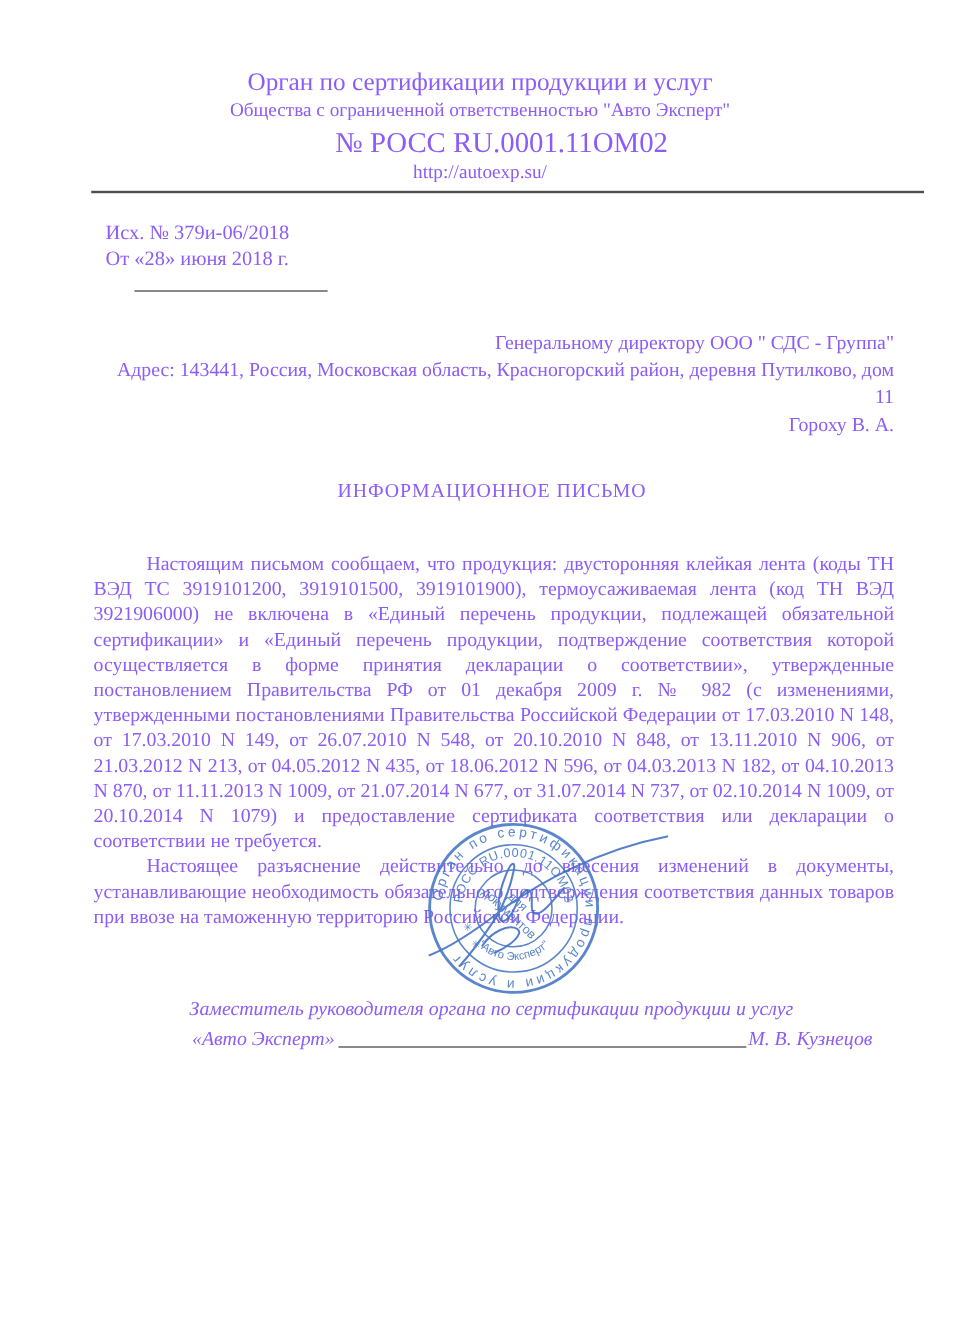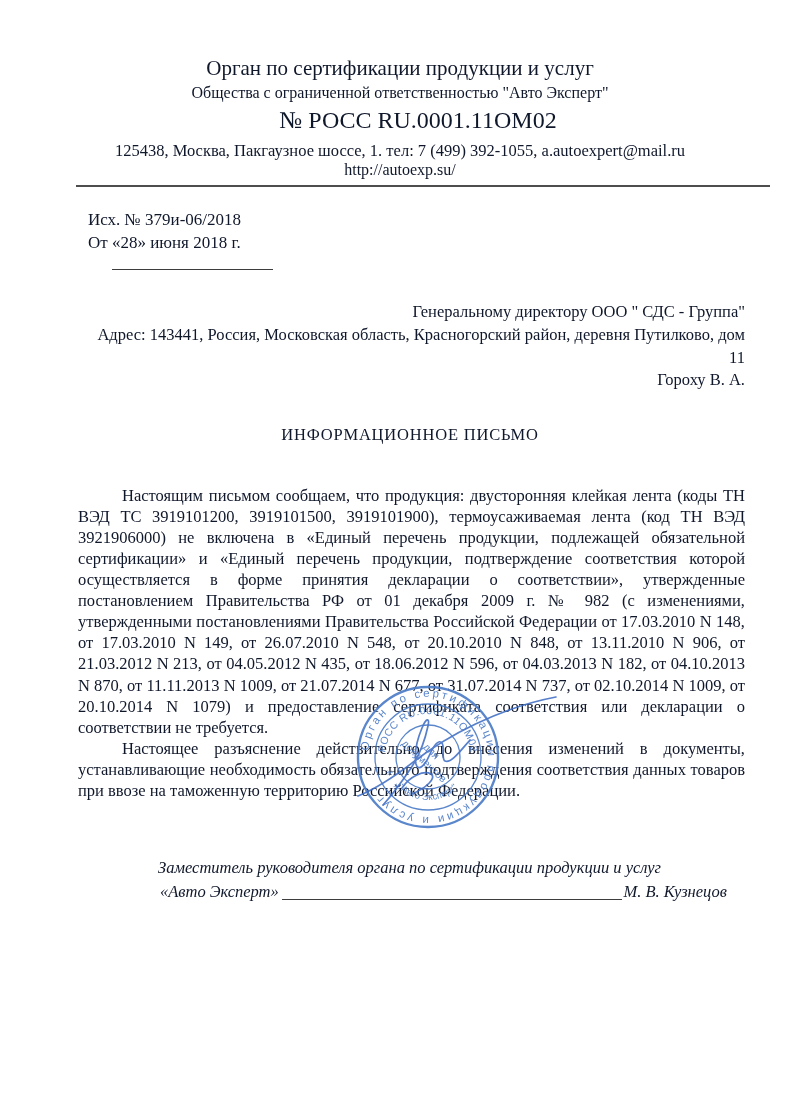--- a/index.html
+++ b/index.html
@@ -6,21 +6,21 @@
     margin: 0;
     padding: 0;
     background: #ffffff;
   }
   .page {
     position: relative;
     width: 800px;
     height: 1109px;
     background: #ffffff;
     font-family: "Liberation Serif", "DejaVu Serif", serif;
-    color: #0f172a;
+    color: #8b5cf6;
     overflow: hidden;
   }
   
   .letterhead {
     padding-top: 56px;
     text-align: center;
     line-height: 1.18;
   }
   .lh-line1 { font-size: 21px; }
   .lh-line2 { font-size: 16px; margin-top: 3px; }
@@ -104,21 +104,20 @@
 </style>
 </head>
 <body>
 
 <div class="page">
 
   <div class="letterhead">
     <div class="lh-line1">Орган по сертификации продукции и услуг</div>
     <div class="lh-line2">Общества с ограниченной ответственностью "Авто Эксперт"</div>
     <div class="lh-line3">№ РОСС RU.0001.11ОМ02</div>
-    <div class="lh-line4">125438, Москва, Пакгаузное шоссе, 1. тел: 7 (499) 392-1055, a.autoexpert@mail.ru</div>
     <div class="lh-line5">http://autoexp.su/</div>
     <hr class="lh-rule">
   </div>
 
   <div class="ref-block">
     <div>Исх. № 379и-06/2018</div>
     <div><span>От </span><span class="date-underline">«28» июня 2018 г.</span></div>
   </div>
 
   <div class="addressee">

